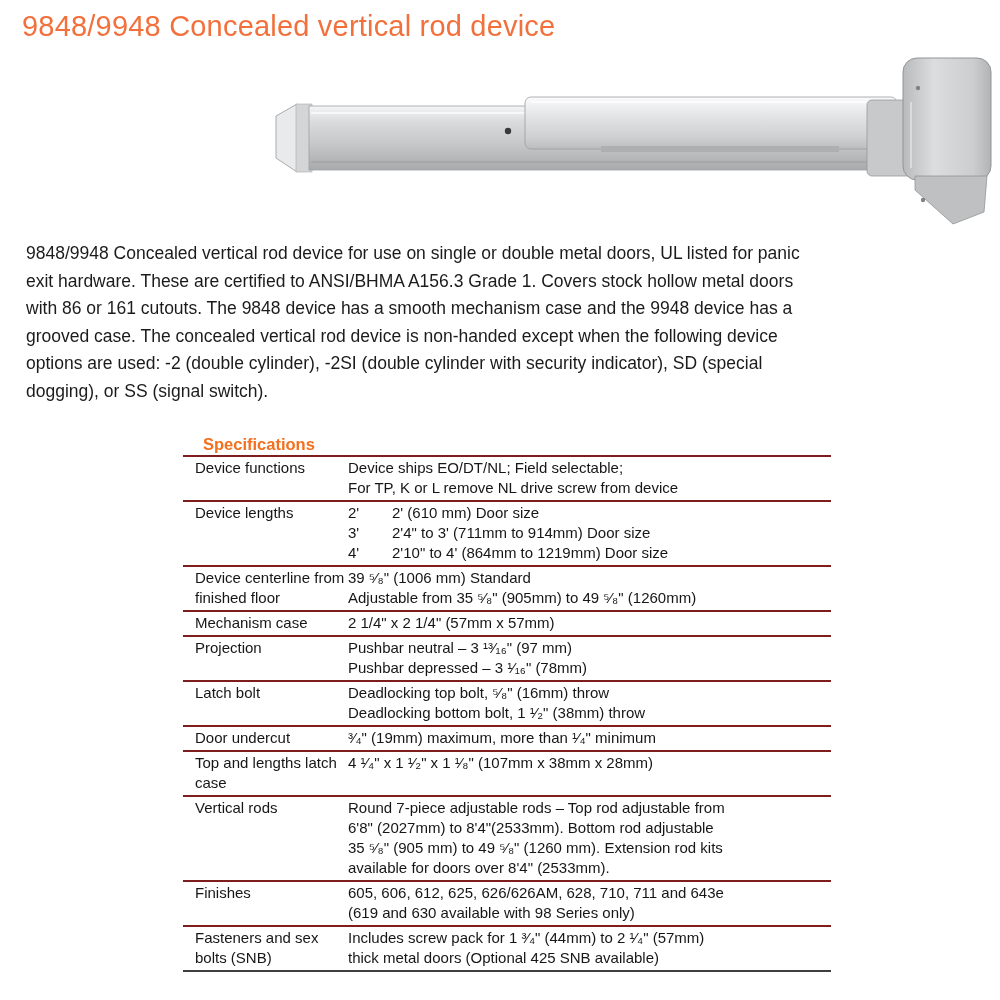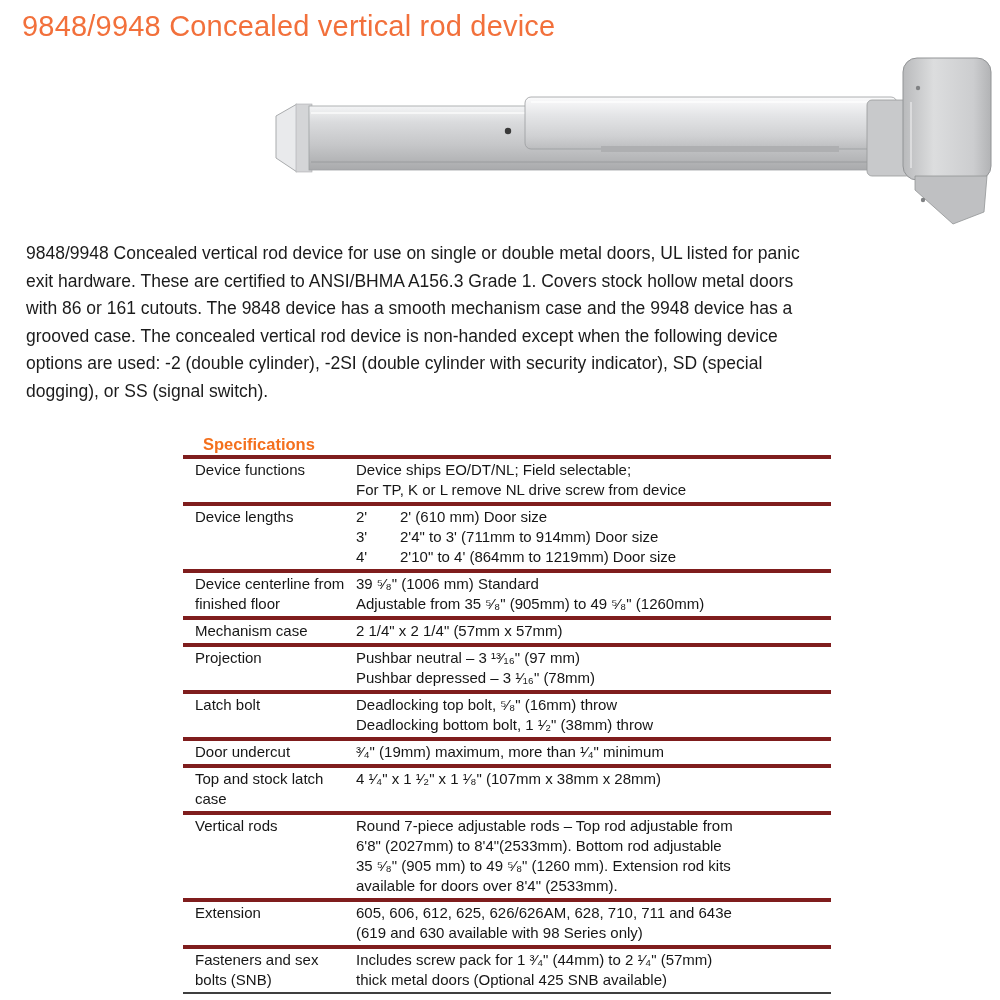--- a/index.html
+++ b/index.html
@@ -26,21 +26,21 @@
 
   .specs-head {
     position:absolute; left:195px; top:427px; margin:8px;
     font-size:16.5px; font-weight:700; color:#F4701D;
   }
 
   .spec-table {
     position:absolute; left:183px; top:455px; width:648px;
     border-bottom:2px solid #3f3f3f; font-size:15px; color:#161616;
   }
-  .spec-row { display:flex; border-top:4px solid #7f1d1d; padding:1px 0 2px;gap:8px; }
+  .spec-row { display:flex; border-top:2px solid #7f1d1d; padding:1px 0 2px; }
   .spec-label { flex:none; width:153px; padding-left:12px; line-height:20px; }
   .spec-value { flex:1; line-height:20px; }
   .sub-key { display:inline-block; width:44px; }
 </style>
 </head>
 <body>
 
 <div class="page">
 
   <h1 class="title">9848/9948 Concealed vertical rod device</h1>
@@ -146,36 +146,36 @@
           <div class="spec-line">Deadlocking bottom bolt, 1 ¹⁄₂" (38mm) throw</div>
         </div>
       </div>
       <div class="spec-row">
         <div class="spec-label">Door undercut</div>
         <div class="spec-value">
           <div class="spec-line">³⁄₄" (19mm) maximum, more than ¹⁄₄" minimum</div>
         </div>
       </div>
       <div class="spec-row">
-        <div class="spec-label">Top and stock latch case</div>
+        <div class="spec-label">Top and lengths latch case</div>
         <div class="spec-value">
           <div class="spec-line">4 ¹⁄₄" x 1 ¹⁄₂" x 1 ¹⁄₈" (107mm x 38mm x 28mm)</div>
         </div>
       </div>
       <div class="spec-row">
         <div class="spec-label">Vertical rods</div>
         <div class="spec-value">
           <div class="spec-line">Round 7-piece adjustable rods – Top rod adjustable from</div>
           <div class="spec-line">6'8" (2027mm) to 8'4"(2533mm). Bottom rod adjustable</div>
           <div class="spec-line">35 ⁵⁄₈" (905 mm) to 49 ⁵⁄₈" (1260 mm). Extension rod kits</div>
           <div class="spec-line">available for doors over 8'4" (2533mm).</div>
         </div>
       </div>
       <div class="spec-row">
-        <div class="spec-label">Extension</div>
+        <div class="spec-label">Finishes</div>
         <div class="spec-value">
           <div class="spec-line">605, 606, 612, 625, 626/626AM, 628, 710, 711 and 643e</div>
           <div class="spec-line">(619 and 630 available with 98 Series only)</div>
         </div>
       </div>
       <div class="spec-row">
         <div class="spec-label">Fasteners and sex bolts (SNB)</div>
         <div class="spec-value">
           <div class="spec-line">Includes screw pack for 1 ³⁄₄" (44mm) to 2 ¹⁄₄" (57mm)</div>
           <div class="spec-line">thick metal doors (Optional 425 SNB available)</div>

